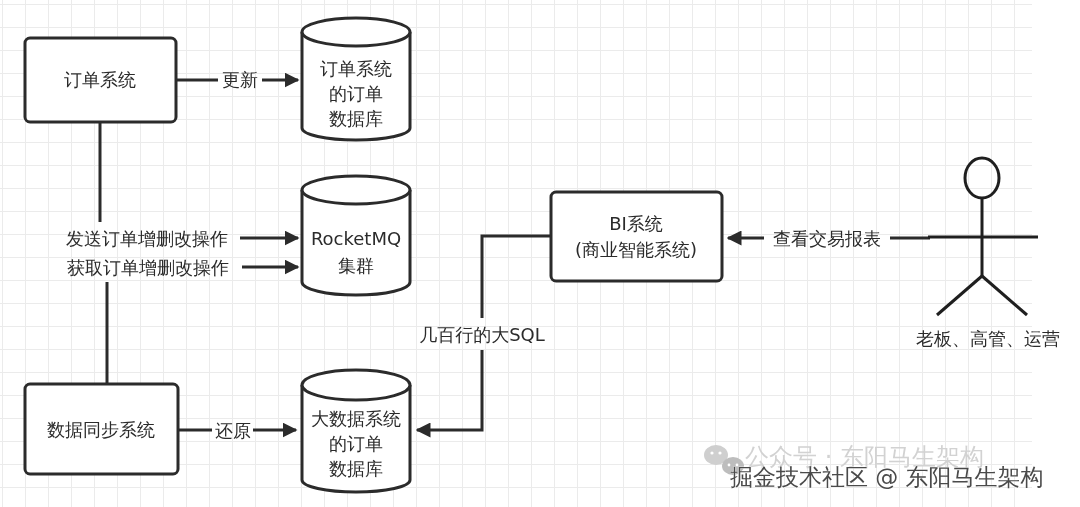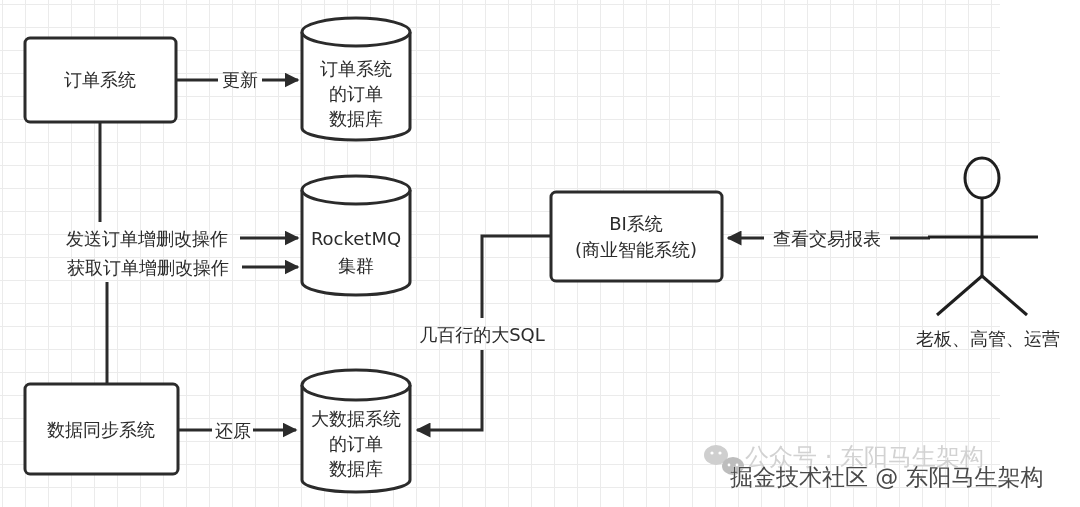--- a/index.html
+++ b/index.html
@@ -4,20 +4,21 @@
 <style>
   html,body{margin:0;padding:0;}
   body{width:1080px;height:507px;overflow:hidden;background:#ffffff;font-family:"DejaVu Sans","Liberation Sans",sans-serif;}
   #stage{position:relative;width:1000px;height:507px;
     background-color:#fff;
     background-image:
       linear-gradient(to right,#ebebeb 1px,transparent 1px),
       linear-gradient(to bottom,#ebebeb 1px,transparent 1px);
     background-size:23px 23px;
     background-position:2px 4px;
+    padding-left:32px;
   }
   svg#diagram{position:absolute;left:0;top:0;}
   .lbl{font-size:18px;fill:#2b2b2b;}
   .wm1{font-size:24px;fill:#d2d2d2;}
   .wm2{font-size:23px;fill:#4a4a4a;stroke:#ffffff;stroke-width:0.6;paint-order:stroke;}
 </style>
 </head>
 <body>
 
 <div id="stage">

